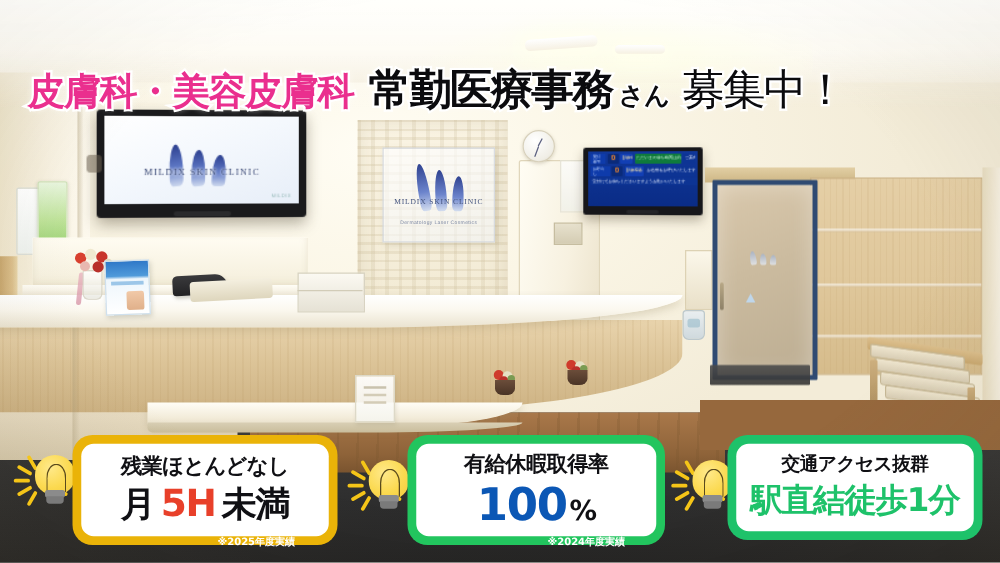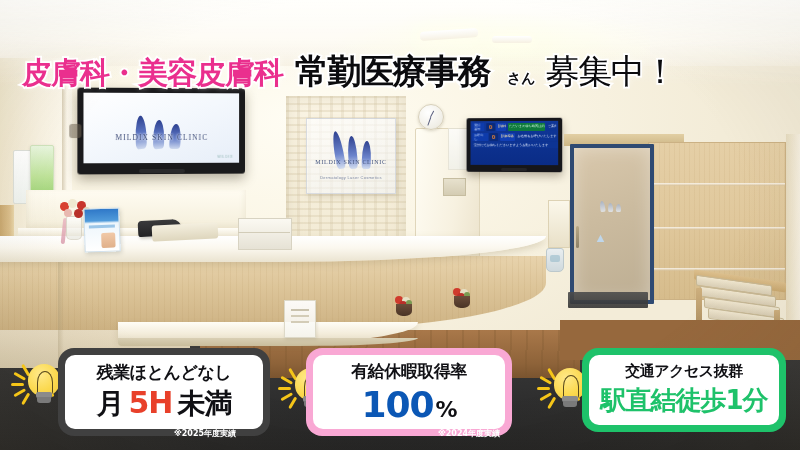--- a/index.html
+++ b/index.html
@@ -510,22 +510,22 @@
     font-family:"DejaVu Serif","Liberation Serif",serif;
     font-weight:700; font-size:34px; letter-spacing:-1.5px;
     color:#0b0b0e;
     margin-left:12px;
     -webkit-text-stroke: 3.5px #ffffff;
     paint-order: stroke fill;
     text-shadow: 0 0 6px rgba(255,255,255,.9);
   }
   .h2-san {
     font-family:"DejaVu Serif","Liberation Serif",serif;
-    font-weight:700; font-size:14px; color:#0b0b0e;
-    margin-left:17px;
+    font-weight:700; font-size:20px; color:#0b0b0e;
+    margin-left:5px;
     -webkit-text-stroke: 3px #ffffff;
     paint-order: stroke fill;
   }
   .h2-last {
     font-family:"DejaVu Serif","Liberation Serif",serif;
     font-weight:400; font-size:34px; letter-spacing:-1.5px;
     color:#0b0b0e;
     margin-left:10px;
     -webkit-text-stroke: 3.5px #ffffff;
     paint-order: stroke fill;
@@ -557,28 +557,28 @@
     display:flex; align-items:baseline; justify-content:center;
   }
   .note {
     position:absolute;
     font-family:"DejaVu Sans","Liberation Sans",sans-serif;
     font-size:8px; font-weight:700; color:#ffffff;
     white-space:nowrap;
   }
 
   
-  #badge1 { left:58px; top:348px; width:212px; height:88px; background:#404040; }
+  #badge1 { left:58px; top:348px; width:212px; height:88px; background:#eab308; }
   #badge1 .badge-top  { font-size:17px; letter-spacing:-0.5px; margin-bottom:1px; }
   #badge1 .badge-main { font-size:28px; letter-spacing:-1px; color:#101014; gap:2px;}
   #badge1 .num { color:#e8402a; font-size:30px; margin:0 3px; }
   #note1 { left:174px; top:428px; }
 
   
-  #badge2 { left:306px; top:348px; width:206px; height:88px; background:#f9a8d4; }
+  #badge2 { left:326px; top:348px; width:206px; height:88px; background:#22c55e; }
   #badge2 .badge-top  { font-size:17px; letter-spacing:-0.5px; margin-bottom:1px; }
   #badge2 .badge-main { font-size:36px; letter-spacing:-1px; color:#0b57b5; }
   #badge2 .pct { font-size:22px; color:#101014; margin-left:2px; }
   #note2 { left:438px; top:428px; }
 
   
   #badge3 { left:582px; top:348px; width:204px; height:84px; background:#1ec26a;padding-left:24px; }
   #badge3 .badge-top  { font-size:15px; letter-spacing:-0.5px; margin-bottom:2px; }
   #badge3 .badge-main { font-size:26px; letter-spacing:-1px; color:#1ec26a;
       -webkit-text-stroke:2.5px #ffffff; paint-order: stroke fill; }

